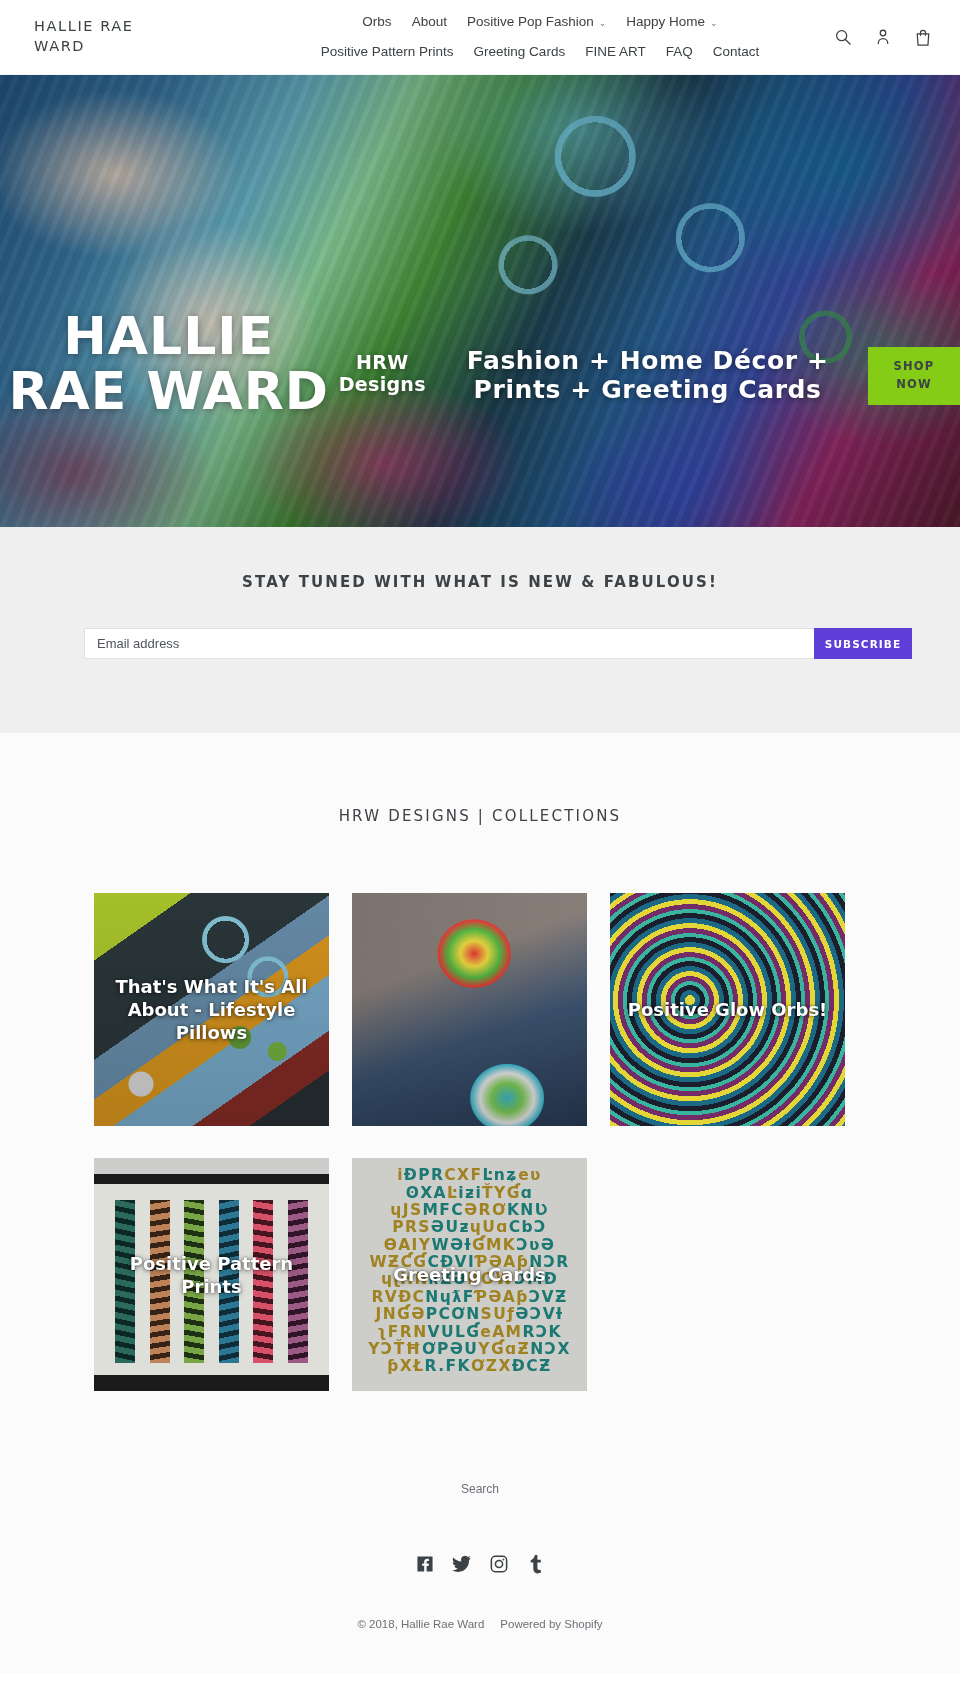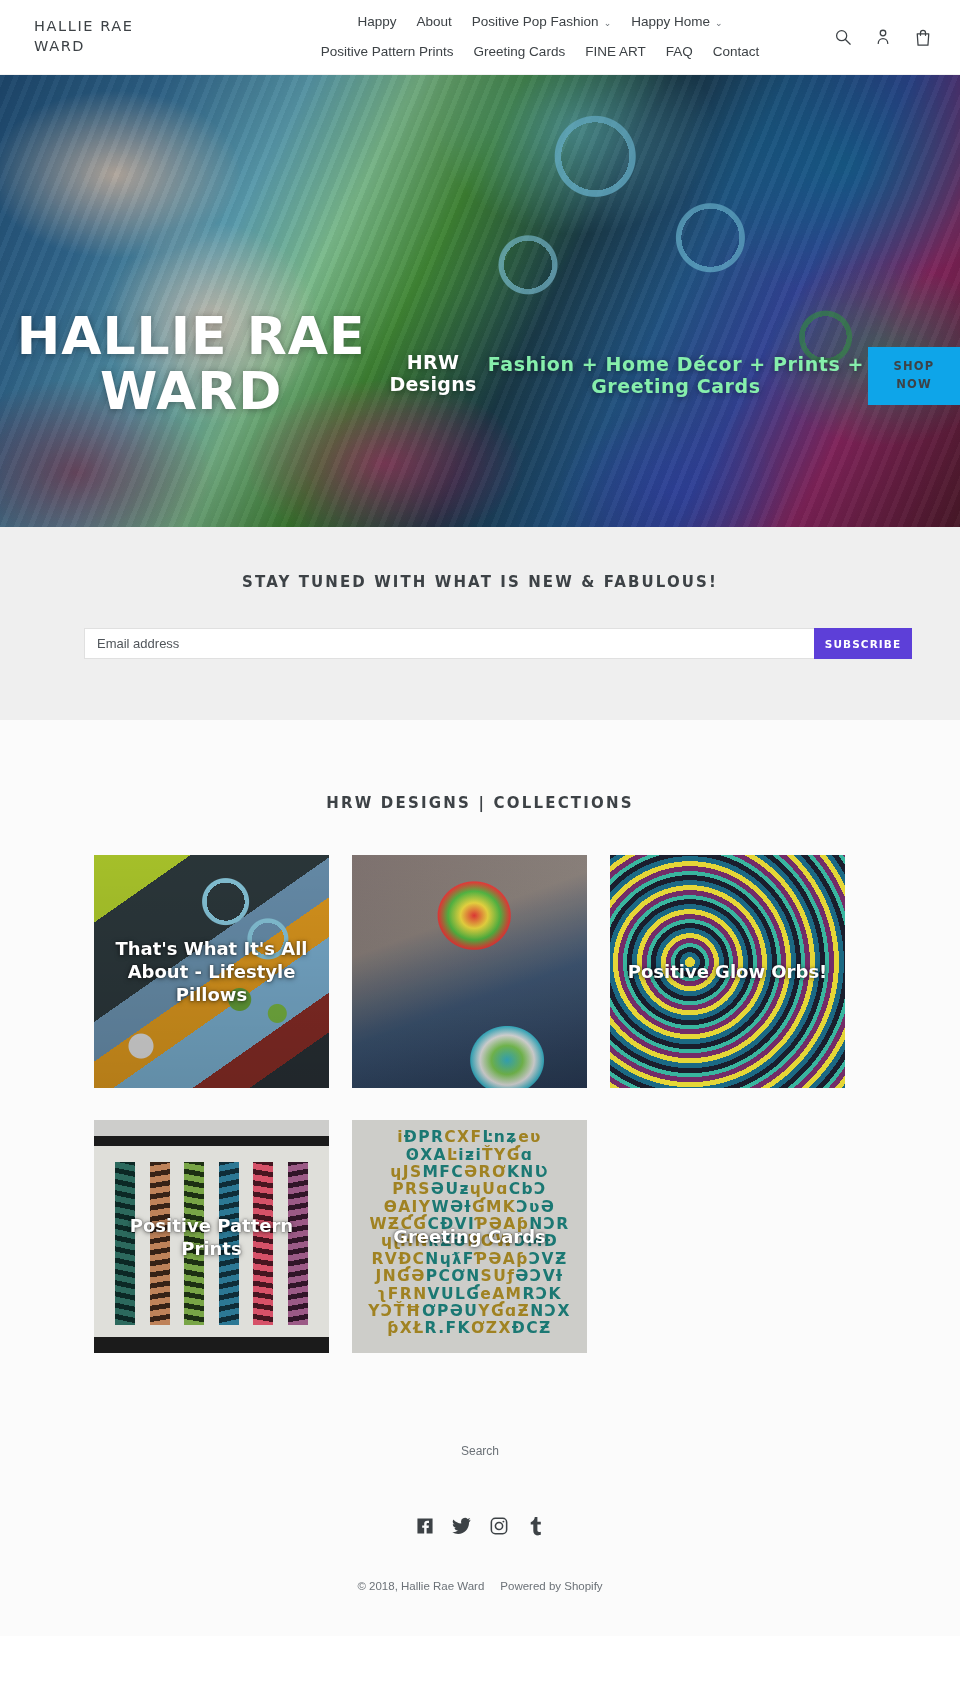--- a/index.html
+++ b/index.html
@@ -155,28 +155,28 @@
     font-weight: bold;
     font-size: 19px;
     color: #fff;
     letter-spacing: .3px;
     text-shadow: 0 1px 6px rgba(0,0,0,.4);
   }
   .hero-sub2 {
     margin-top: 22px;
     font-family: "DejaVu Sans", sans-serif;
     font-weight: bold;
-    font-size: 19px;
-    color: #86efac;
+    font-size: 25px;
+    color: #ffffff;
     letter-spacing: .6px;
     text-shadow: 0 1px 6px rgba(0,0,0,.45);
   }
   .hero-btn {
     margin-top: 24px;
-    background: #0ea5e9;
+    background: #84cc16;
     color: #3d4246;
     border: 0;
     min-width: 92px;
     padding: 11px 18px;
     font-family: "DejaVu Sans", sans-serif;
     font-size: 11.5px;
     font-weight: bold;
     letter-spacing: 1.2px;
     line-height: 1.55;
     cursor: pointer;
@@ -191,21 +191,21 @@
   }
   .newsletter-title {
     font-family: "DejaVu Sans", sans-serif;
     font-weight: bold;
     font-size: 15px;
     letter-spacing: 2.1px;
     color: #3d4246;
     text-transform: uppercase;
   }
   .newsletter-form {
-    margin: 37px auto 3px;
+    margin: 37px auto 16px;
     width: 864px;
     display: flex;
     height: 31px;
     padding-left: 36px;
   }
   .newsletter-input {
     flex: 1 1 auto;
     border: 1px solid #e0e0e0;
     border-right: 0;
     background: #fff;
@@ -229,26 +229,26 @@
   }
 
   
   .collections {
     background: #fbfbfb;
     padding: 74px 0 30px;
   }
   .collections-title {
     text-align: center;
     font-family: "DejaVu Sans", sans-serif;
-    font-weight: bold;
+    font-weight: normal;
     font-size: 15px;
     letter-spacing: 2.2px;
     color: #3d4246;
     text-transform: uppercase;
-    margin-bottom: 43px;
+    margin-bottom: 68px;
   }
   .grid {
     width: 772px;
     margin: 0 auto;
     display: flex;
     flex-wrap: wrap;
     gap: 32px 23px;
   }
   .card {
     position: relative;
@@ -389,21 +389,21 @@
 
 <header class="site-header">
   <div class="logo">
     <div>HALLIE RAE</div>
     <div>WARD</div>
   </div>
 
   <nav class="main-nav">
     <div class="nav-row">
       <a class="nav-link">
-        <span>Happy</span>
+        <span>Orbs</span>
       </a>
       <a class="nav-link">
         <span>About</span>
       </a>
       <a class="nav-link">
         <span>Positive Pop Fashion</span>
         <span class="caret">⌄</span>
       </a>
       <a class="nav-link">
         <span>Happy Home</span>

